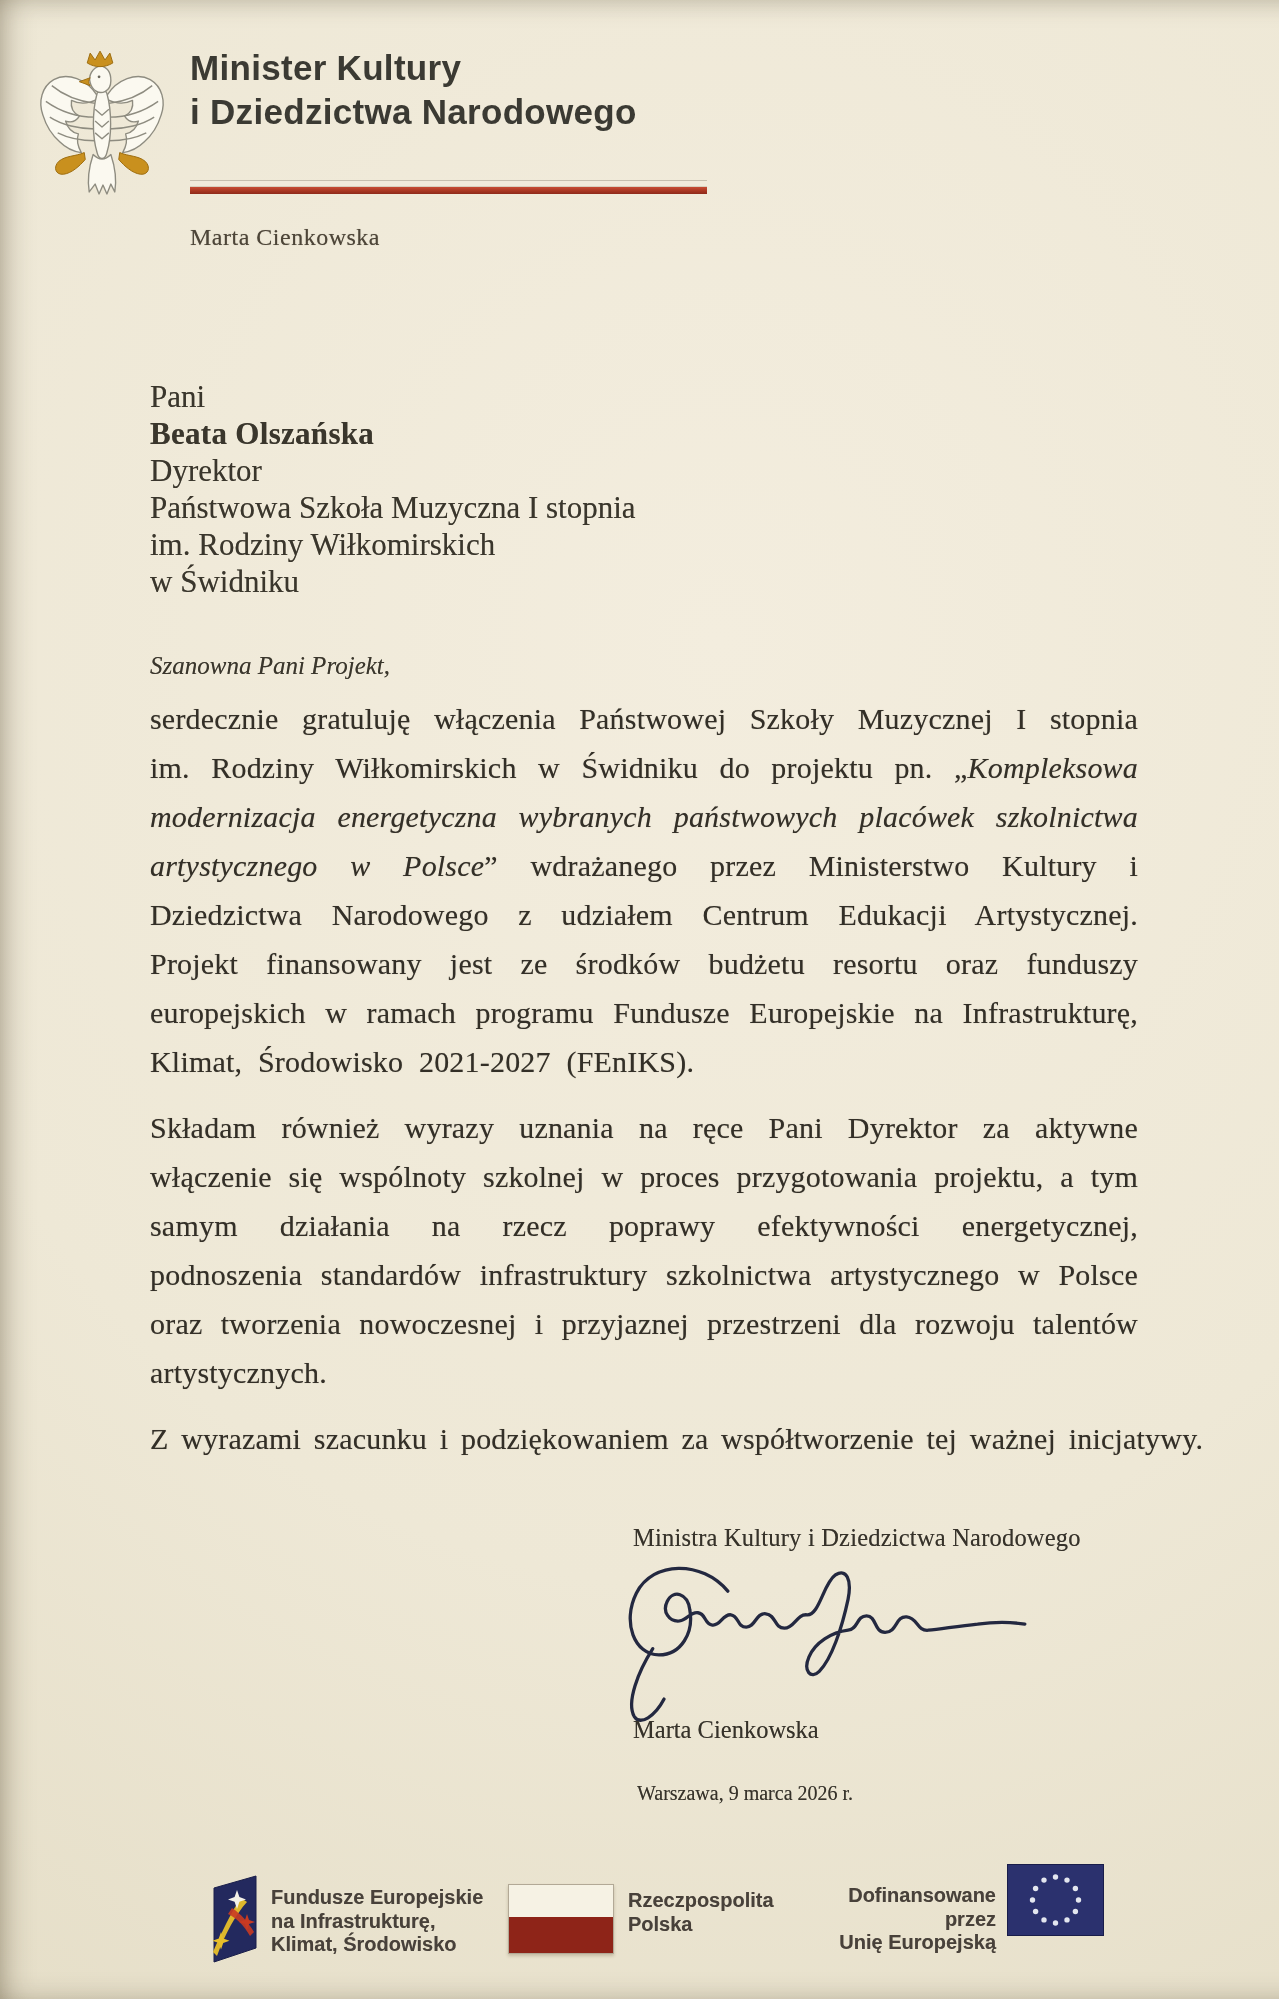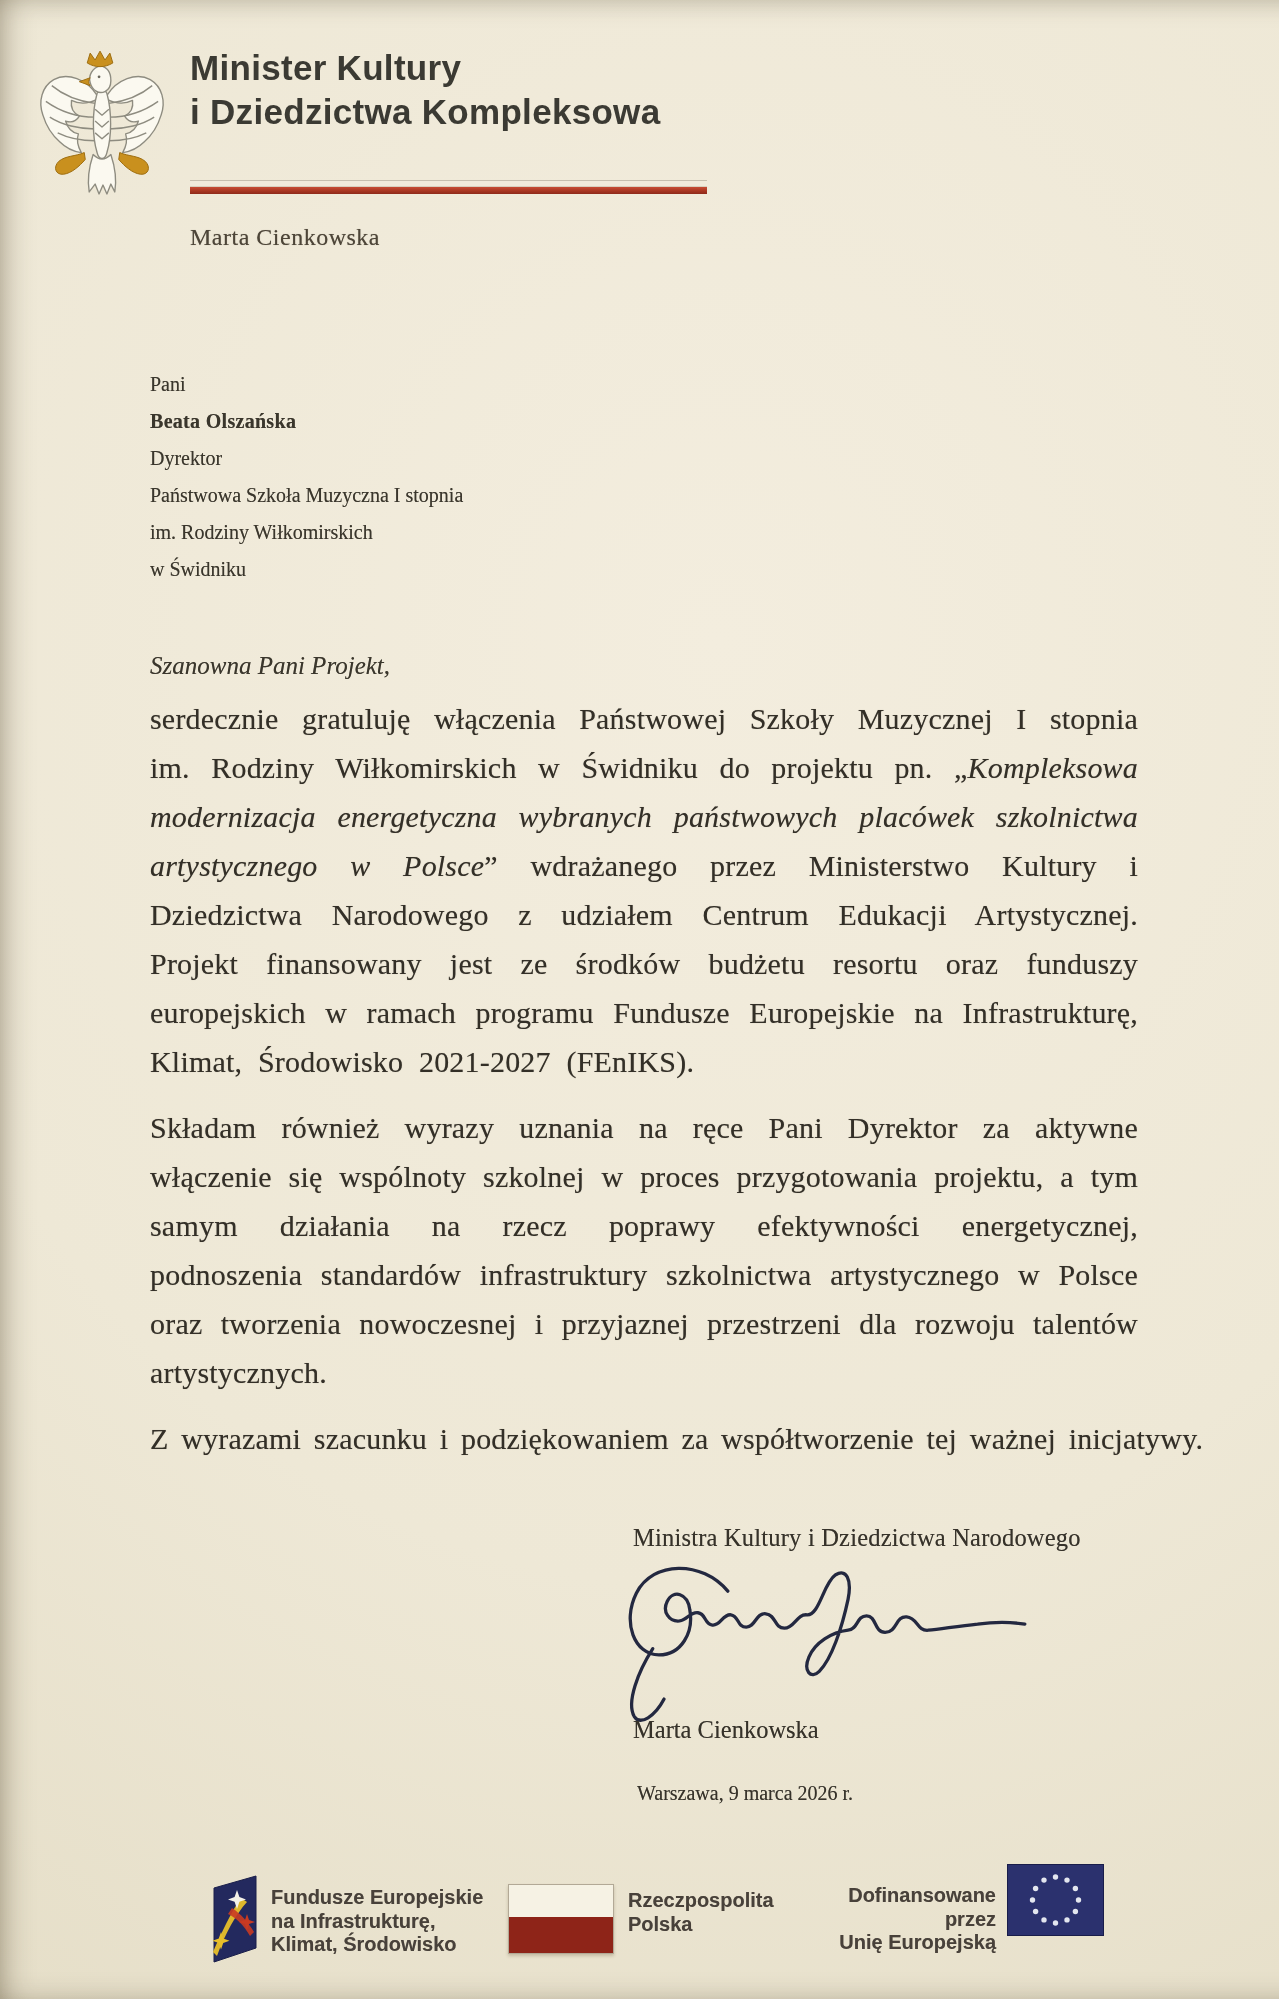--- a/index.html
+++ b/index.html
@@ -28,21 +28,21 @@
   }
   .brand-rule{left:190px;top:180px;width:517px;}
   .brand-rule .w{height:5px;background:#f1ebdb;border-top:1px solid #c6bfae;border-bottom:1px solid #d8d1bf;}
   .brand-rule .r{height:7px;background:linear-gradient(180deg,#c74d34 0%, #a93722 55%, #8e2a1a 100%);}
   .minister-name{
     left:190px;top:224px;font-size:24px;color:#4d4538;letter-spacing:.5px;
     text-shadow:0 0 .7px rgba(77,69,56,.55);
   }
 
   
-  .recipient{left:150px;top:366px;font-size:20px;line-height:37px;color:#3a362c;
+  .recipient{left:150px;top:378px;font-size:31px;line-height:37px;color:#3a362c;
     text-shadow:0 0 .6px rgba(58,54,44,.5);}
   .recipient .bold{font-weight:bold;letter-spacing:.3px;}
 
   
   .salutation{left:150px;top:652px;font-size:25px;font-style:italic;color:#3a362c;
     text-shadow:0 0 .6px rgba(58,54,44,.5);}
   .body-copy{left:150px;top:694px;width:988px;font-size:30px;line-height:49px;
     color:#332f27;text-shadow:0 0 .7px rgba(51,47,39,.45);
     letter-spacing:.2px;word-spacing:8px;}
   .body-copy p{margin:0 0 17px 0;text-align:justify;}
@@ -94,21 +94,21 @@
     <g fill="#c9901e" stroke="#9c6d10" stroke-width="1" stroke-linejoin="round">
       <path d="M53,28 L42,32 L53,36 C51,33 51,31 53,28 Z"></path>
       <path d="M50,13 L53,3 L58,10 L63,1 L68,10 L73,3 L76,13 C68,18 58,18 50,13 Z"></path>
       <path d="M47,104 C38,108 28,107 21,113 C15,119 18,127 26,126 C34,125 42,118 48,111 Z"></path>
       <path d="M83,104 C92,108 102,107 109,113 C115,119 112,127 104,126 C96,125 88,118 82,111 Z"></path>
     </g>
   </svg>
 
   <div class="abs brand-title">
     <div>Minister Kultury</div>
-    <div>i Dziedzictwa Kompleksowa</div>
+    <div>i Dziedzictwa Narodowego</div>
   </div>
 
   <div class="abs brand-rule">
     <div class="w"></div>
     <div class="r"></div>
   </div>
 
   <div class="abs minister-name">Marta Cienkowska</div>
 
   <div class="abs recipient">

